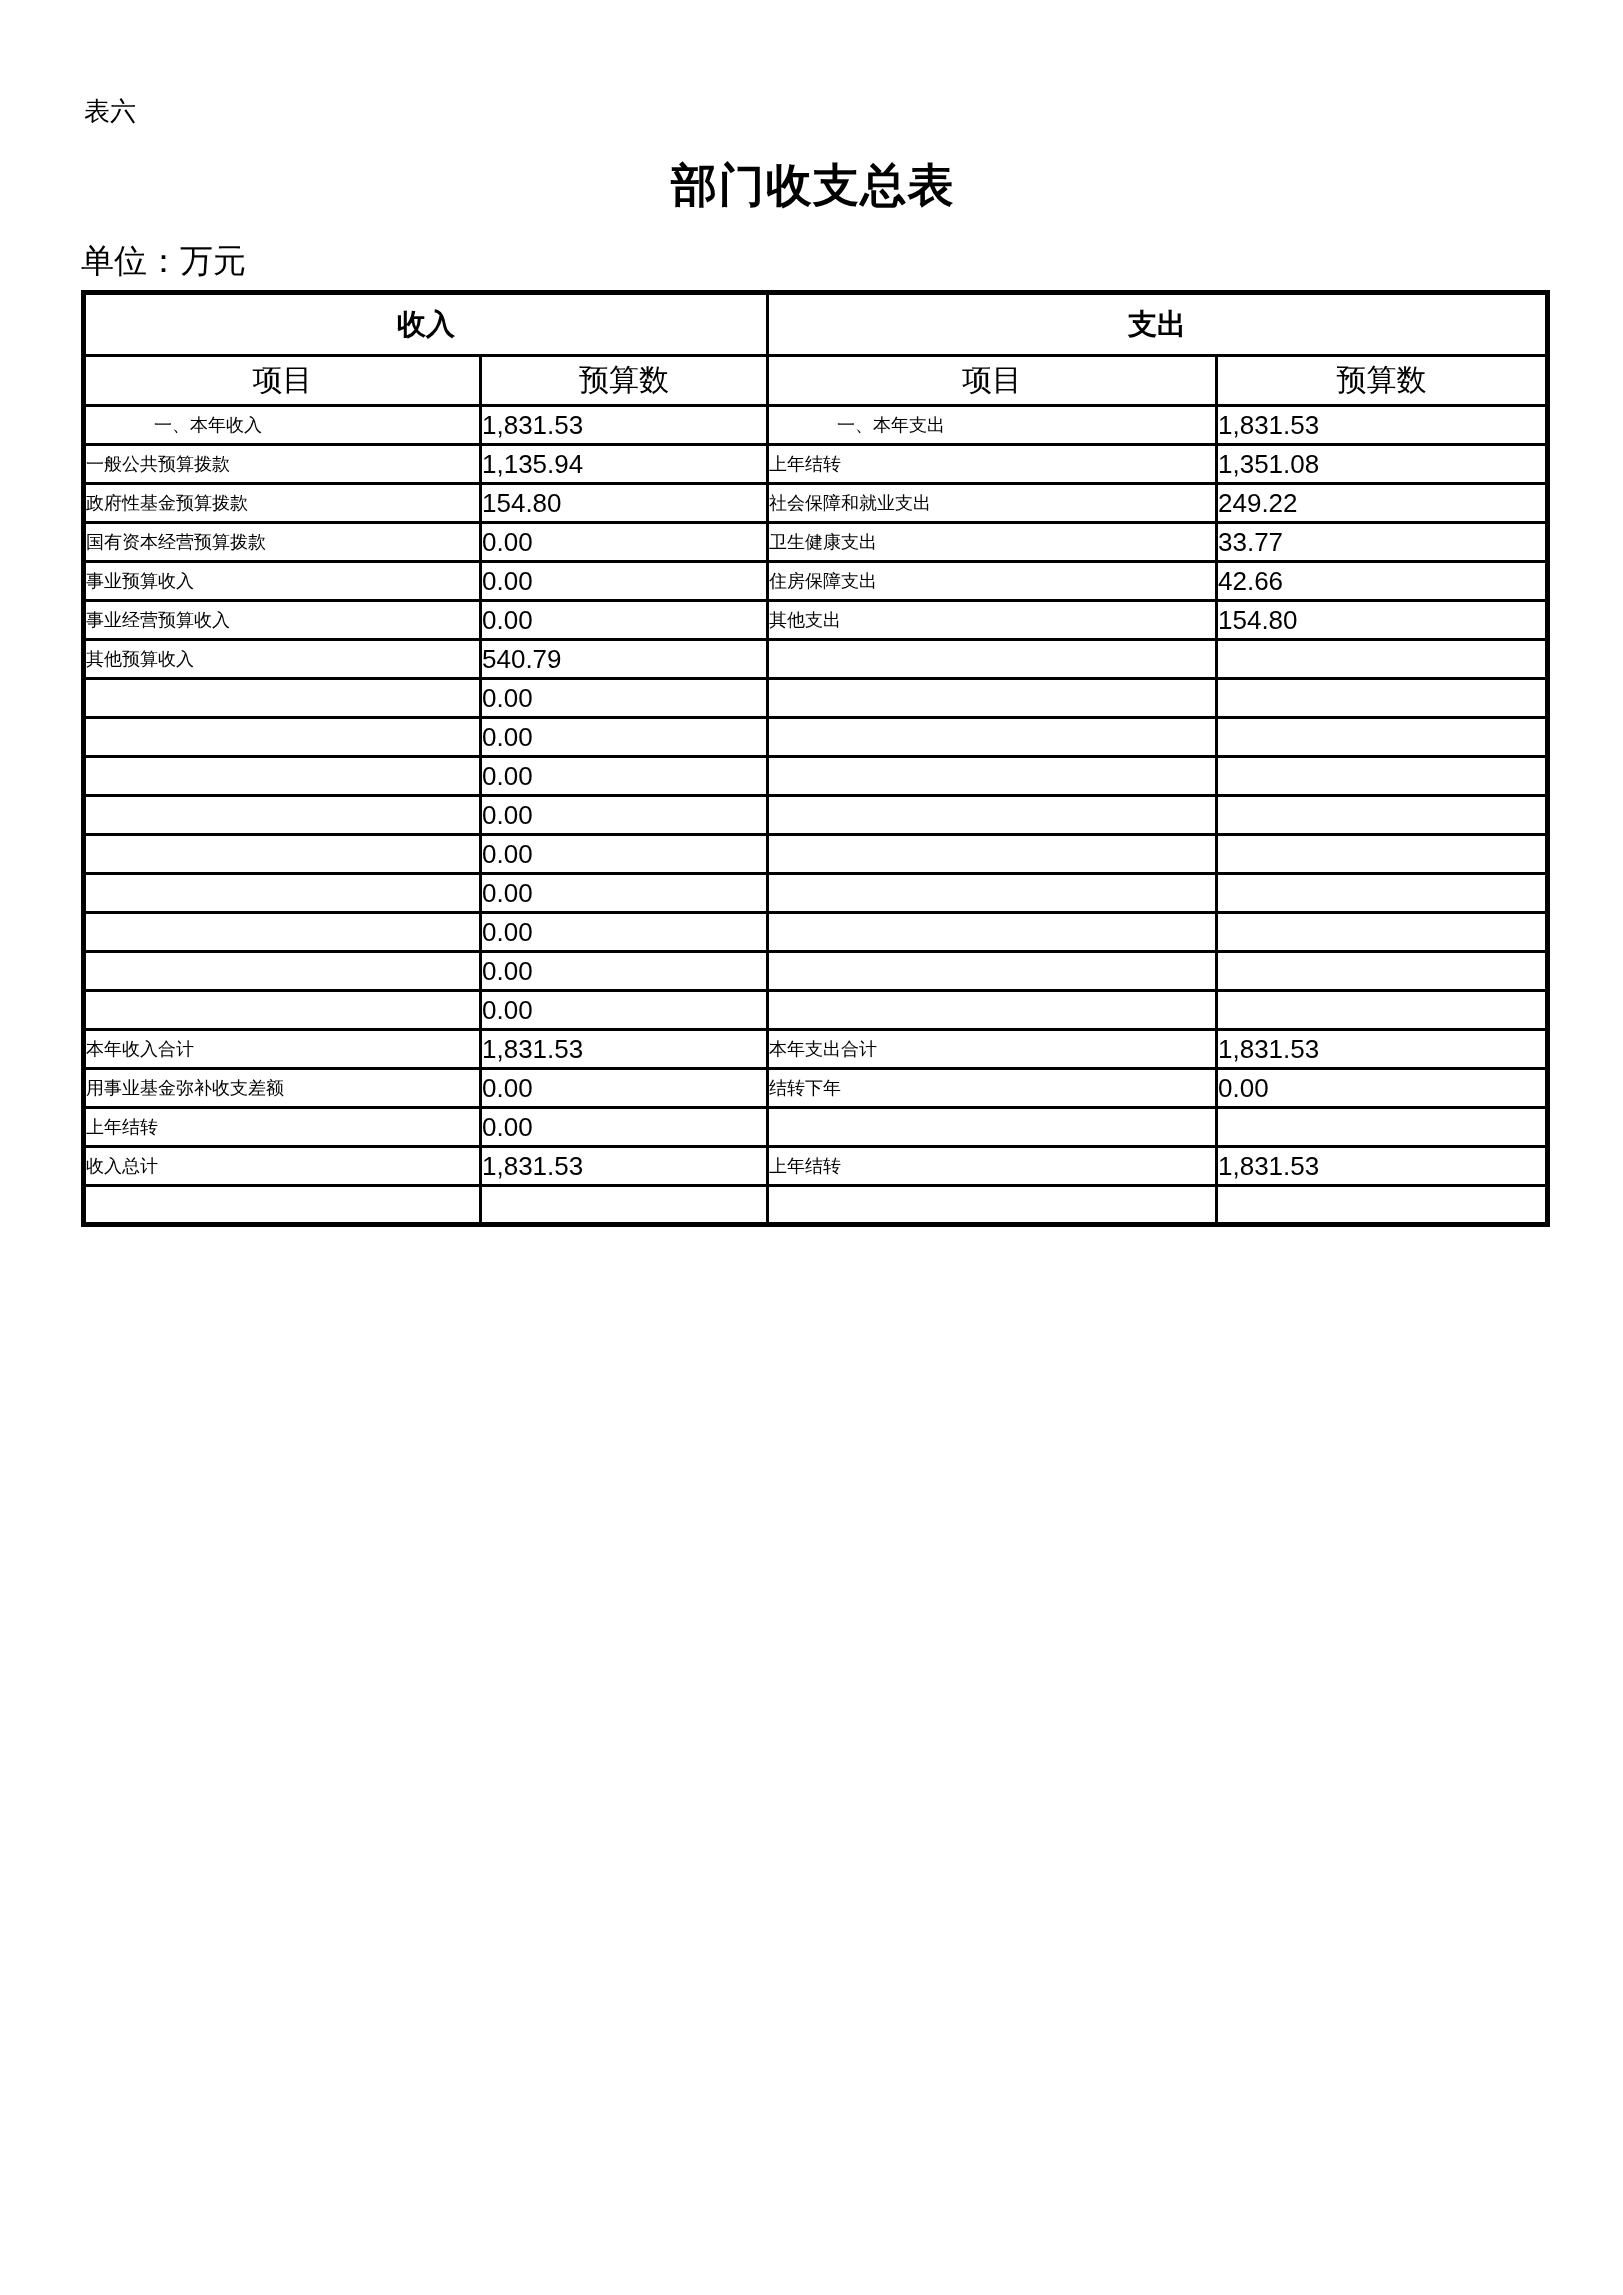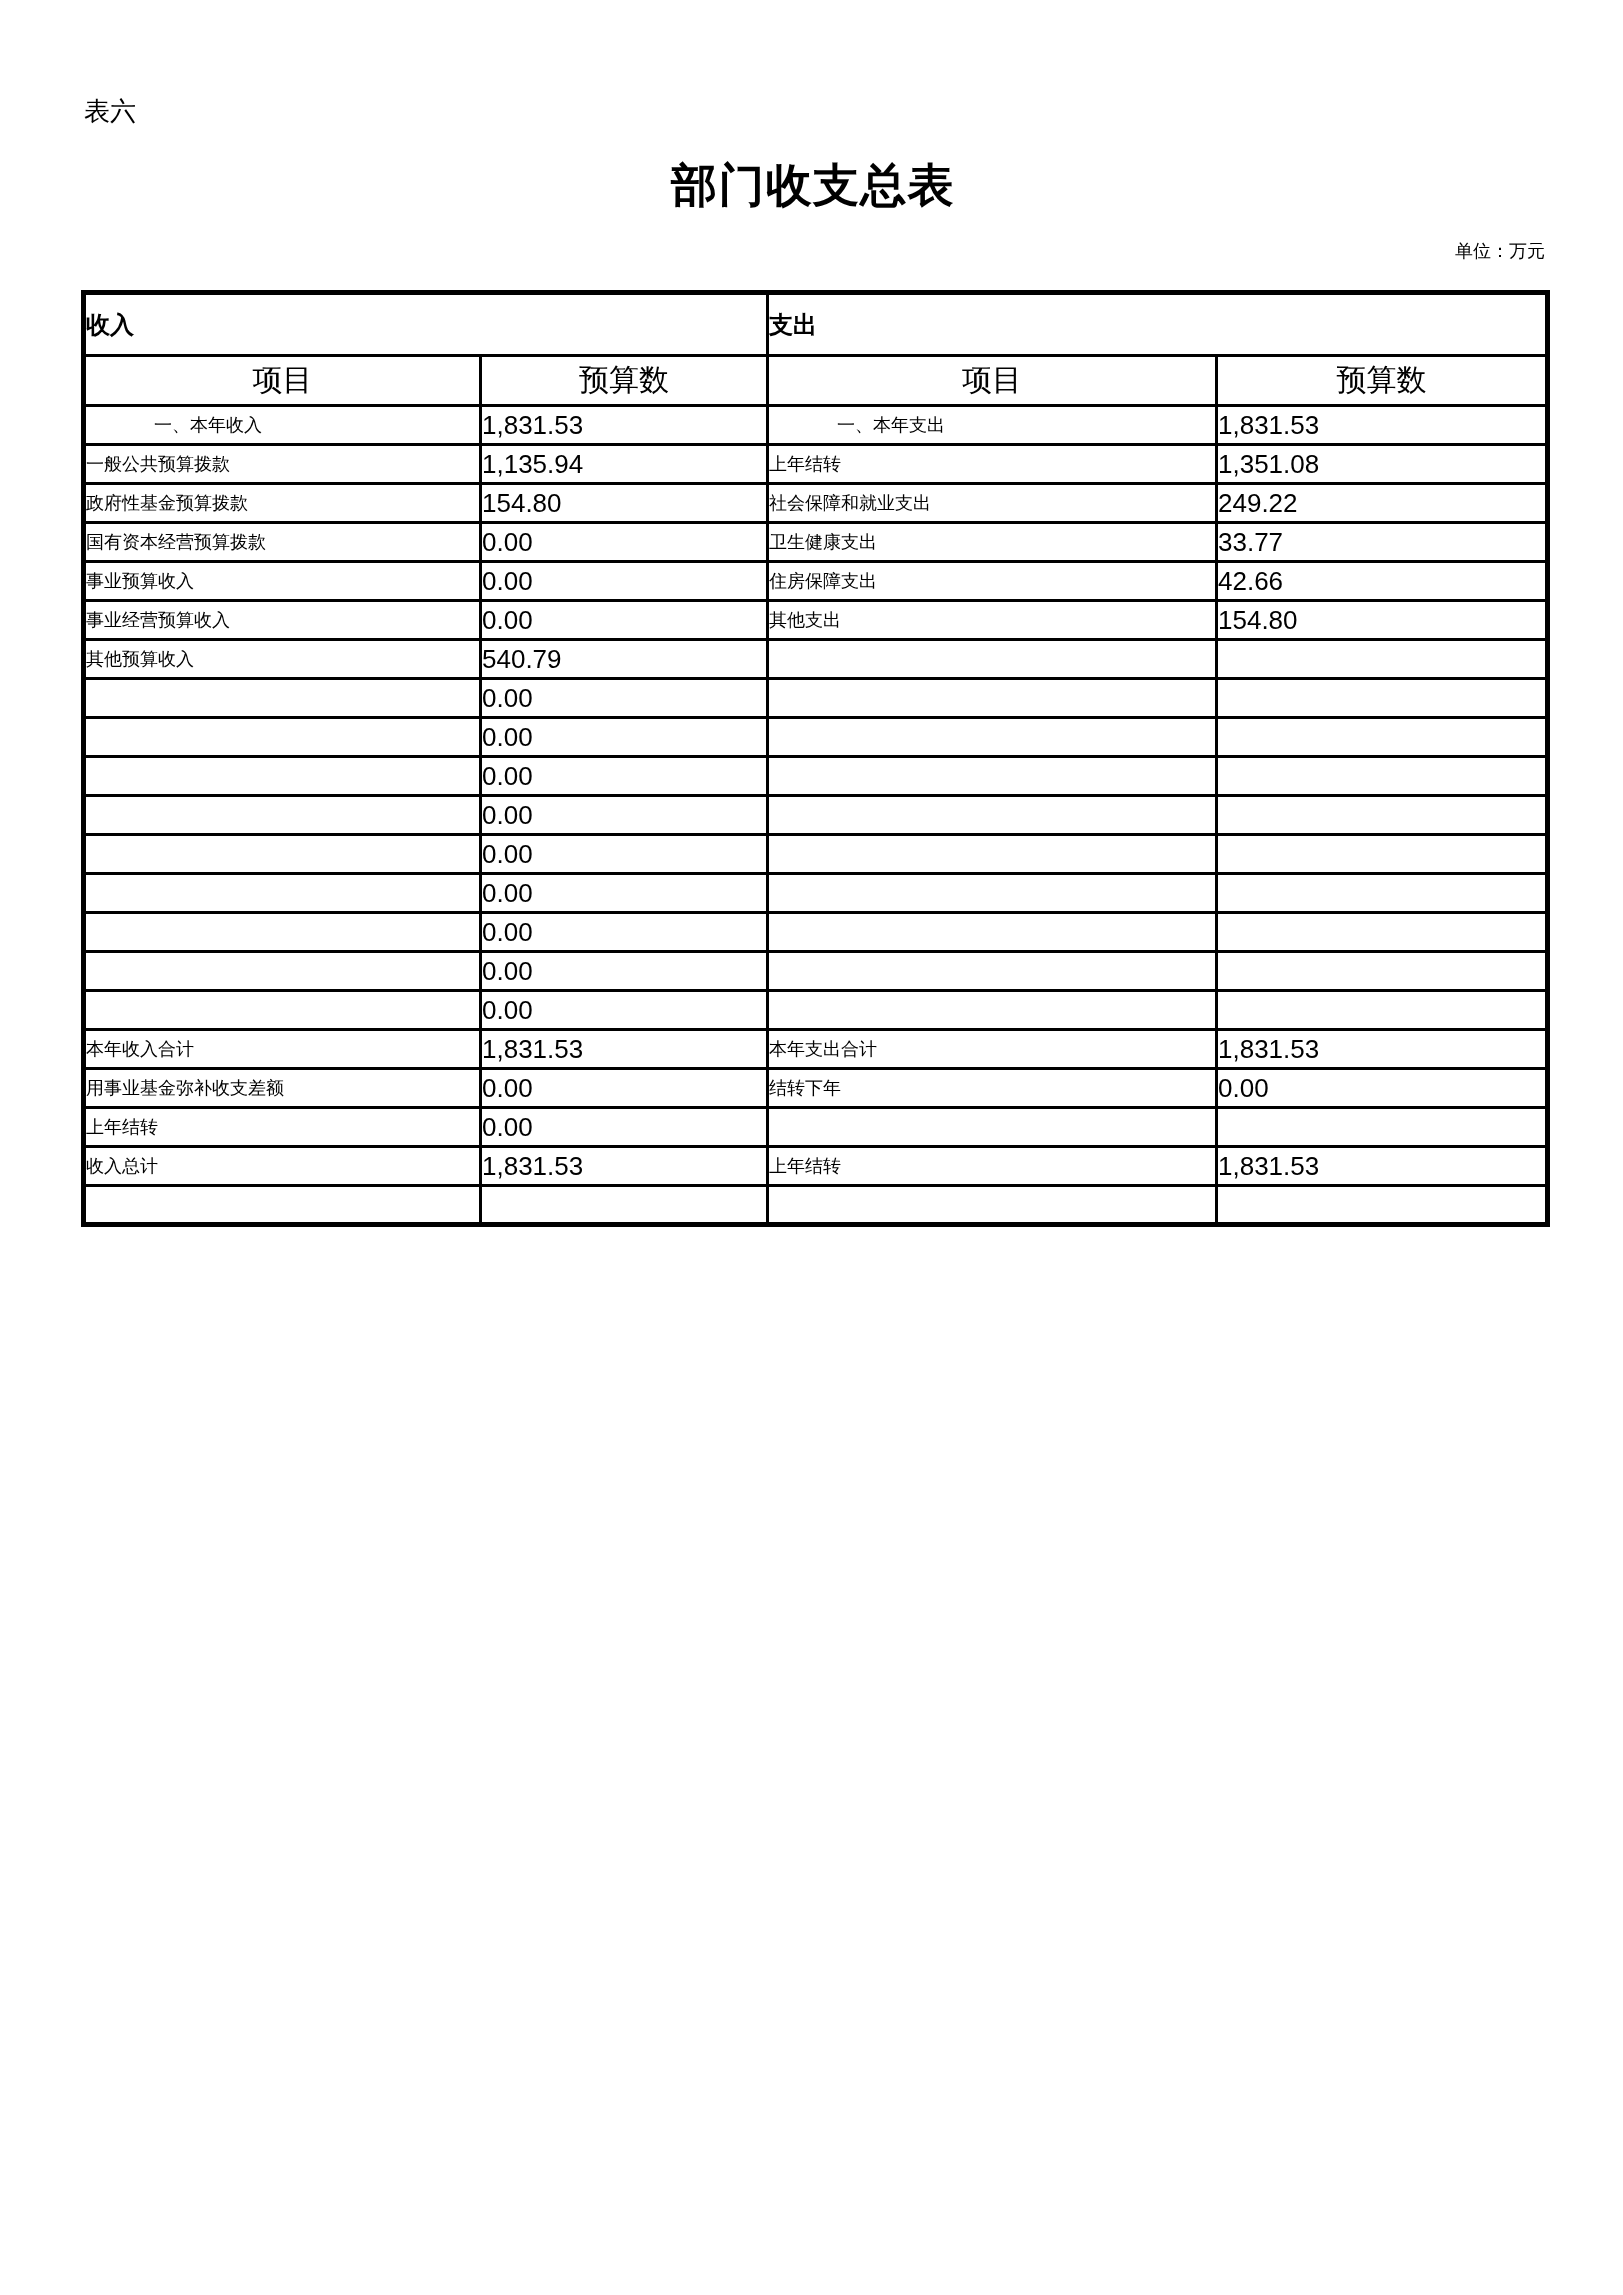--- a/index.html
+++ b/index.html
@@ -31,24 +31,23 @@
     width: 1464px;
     text-align: center;
     font-size: 46px;
     line-height: 58px;
     font-weight: bold;
     letter-spacing: 1.3px;
   }
   .unit-note {
     position: absolute;
     left: 81px;
-    top: 236px;
+    top: 246px;
     width: 1464px;
-    text-align: right;
-    font-size: 18px;
+    font-size: 33px;
     line-height: 30px;
   }
   table.budget {
     position: absolute;
     left: 81px;
     top: 290px;
     width: 1464px;
     border-collapse: collapse;
     table-layout: fixed;
     border: 5.9px solid #000;
@@ -58,23 +57,23 @@
     border: 3.9px solid #000;
     padding: 0;
     vertical-align: middle;
     overflow: hidden;
     white-space: nowrap;
   }
   tr.section-row { height: 63px; }
   tr.colhead-row { height: 50px; }
   tr.data-row    { height: 39px; }
   th.section {
-    font-size: 24px;
+    font-size: 29px;
     font-weight: bold;
-    text-align: left;
+    text-align: center;
   }
   th.colhead {
     font-size: 30px;
     font-weight: normal;
     text-align: center;
   }
   td.item {
     font-size: 18px;
     text-align: left;
     padding-left: 7.9px;

